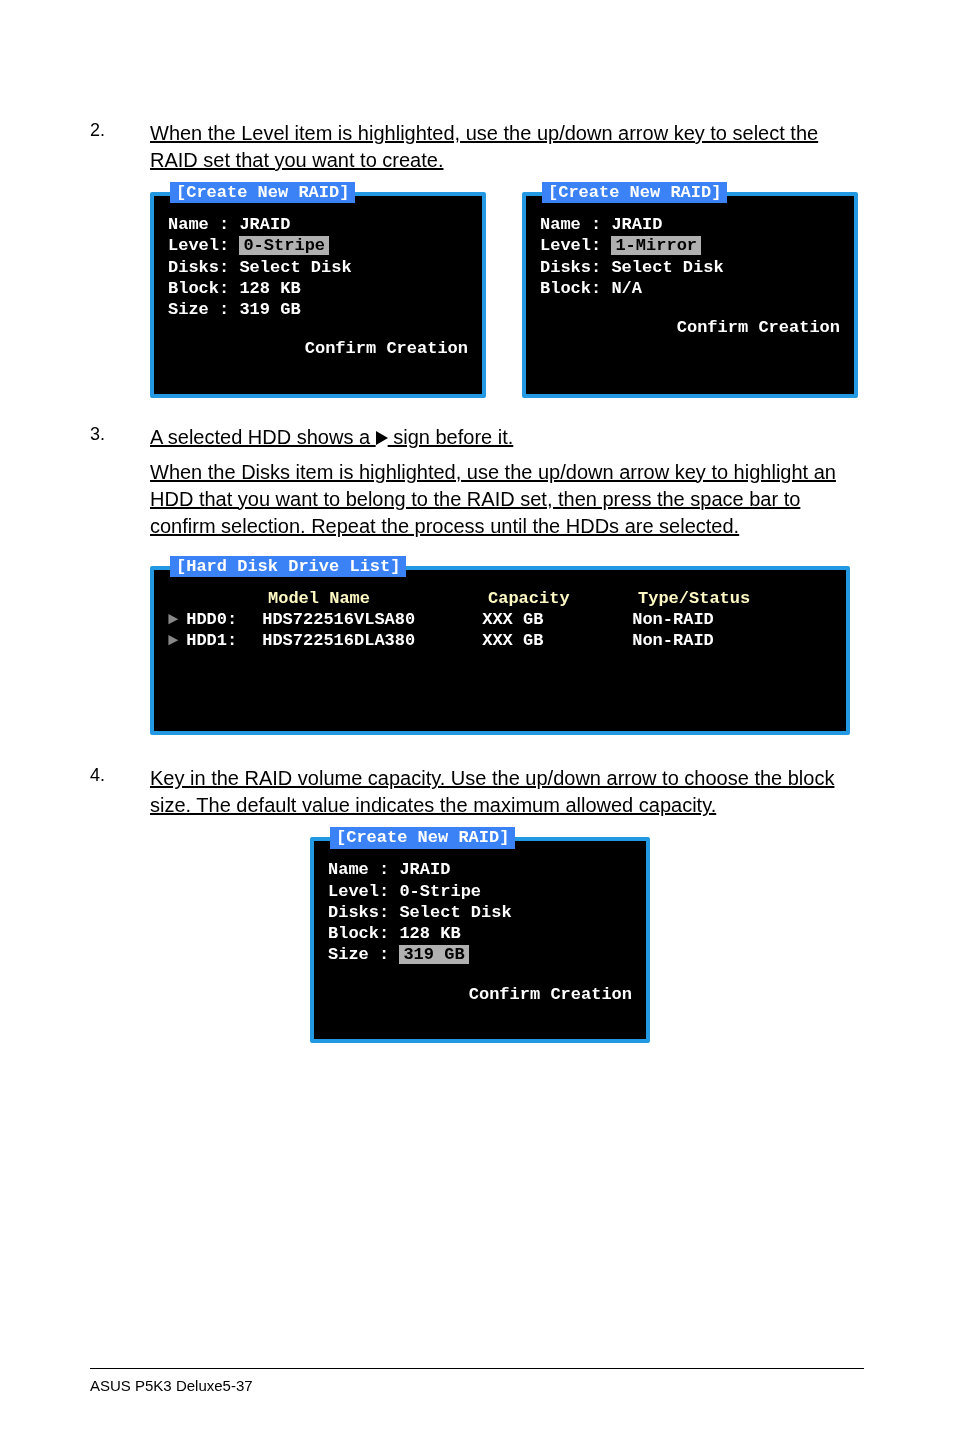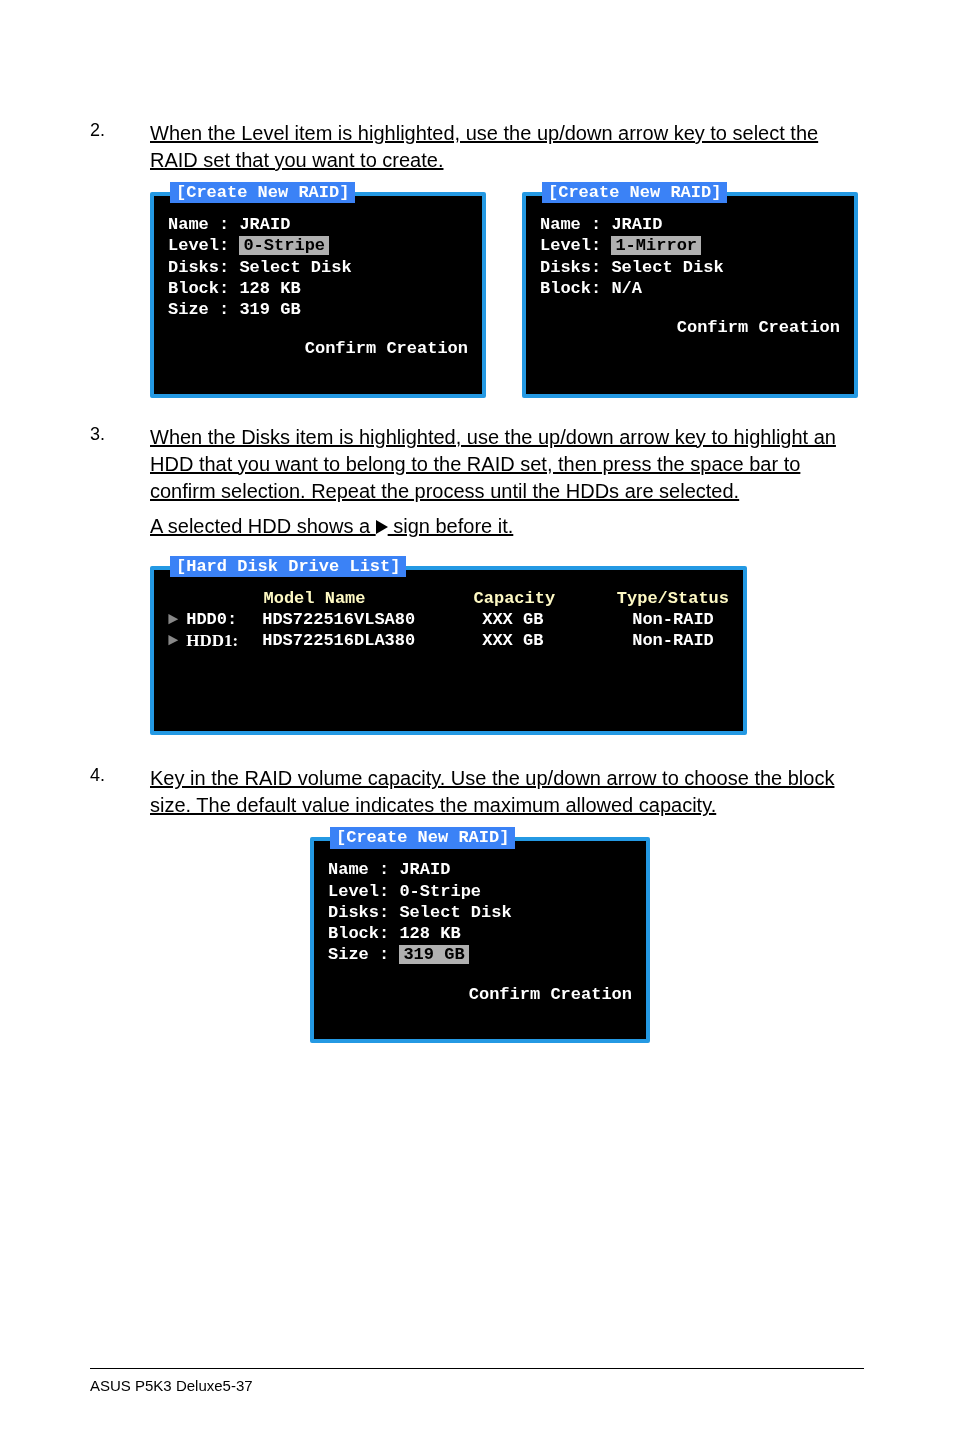--- a/index.html
+++ b/index.html
@@ -42,21 +42,21 @@
     font-weight: bold;
     font-size: 17px;
     border: 4px solid #2499e3;
     border-radius: 2px;
     padding: 18px 14px 34px 14px;
     position: relative;
     width: 336px;
     line-height: 1.25;
   }
   .bios-box.wide {
-    width: 597px;
+    width: 700px;
     margin-left: 60px;
     padding-bottom: 80px;
   }
   .bios-box.mid {
     width: 340px;
     margin-left: 220px;
   }
   .bios-title {
     position: absolute;
     top: -14px;
@@ -135,45 +135,45 @@
       <div><span>Level:</span> <span class="hl">1-Mirror</span></div>
       <div><span>Disks:</span> <span>Select Disk</span></div>
       <div><span>Block:</span> <span>N/A</span></div>
       <div class="confirm">Confirm Creation</div>
     </div>
   </div>
 
   <div class="step">
     <div class="step-num">3.</div>
     <div class="step-body">
-      <p>When the Disks item is highlighted, use the up/down arrow key to highlight an HDD that you want to belong to the RAID set, then press the space bar to confirm selection. Repeat the process until the HDDs are selected.</p>
       <p>
         <span>A selected HDD shows a </span><span class="play"></span><span> sign before it.</span>
       </p>
+      <p>When the Disks item is highlighted, use the up/down arrow key to highlight an HDD that you want to belong to the RAID set, then press the space bar to confirm selection. Repeat the process until the HDDs are selected.</p>
     </div>
   </div>
 
   <div class="bios-box wide" style="margin-top:16px; margin-bottom:30px;">
     <div class="bios-title">[Hard Disk Drive List]</div>
     <div class="disk-header">
       <span style="width:100px;"></span>
       <span class="cyan" style="width:220px;">Model Name</span>
       <span class="cyan" style="width:150px;">Capacity</span>
       <span class="cyan">Type/Status</span>
     </div>
     <div class="disk-table-row">
       <span class="arrow-glyph">►</span>
       <span style="width:76px;">HDD0:</span>
       <span style="width:220px;">HDS722516VLSA80</span>
       <span style="width:150px;">XXX GB</span>
       <span>Non-RAID</span>
     </div>
     <div class="disk-table-row">
       <span class="arrow-glyph">►</span>
-      <span style="width:76px;font-family:Liberation Serif, serif;">HDD1:</span>
+      <span style="width:76px;">HDD1:</span>
       <span style="width:220px;">HDS722516DLA380</span>
       <span style="width:150px;">XXX GB</span>
       <span>Non-RAID</span>
     </div>
   </div>
 
   <div class="step">
     <div class="step-num">4.</div>
     <div class="step-body">Key in the RAID volume capacity. Use the up/down arrow to choose the block size. The default value indicates the maximum allowed capacity.</div>
   </div>

